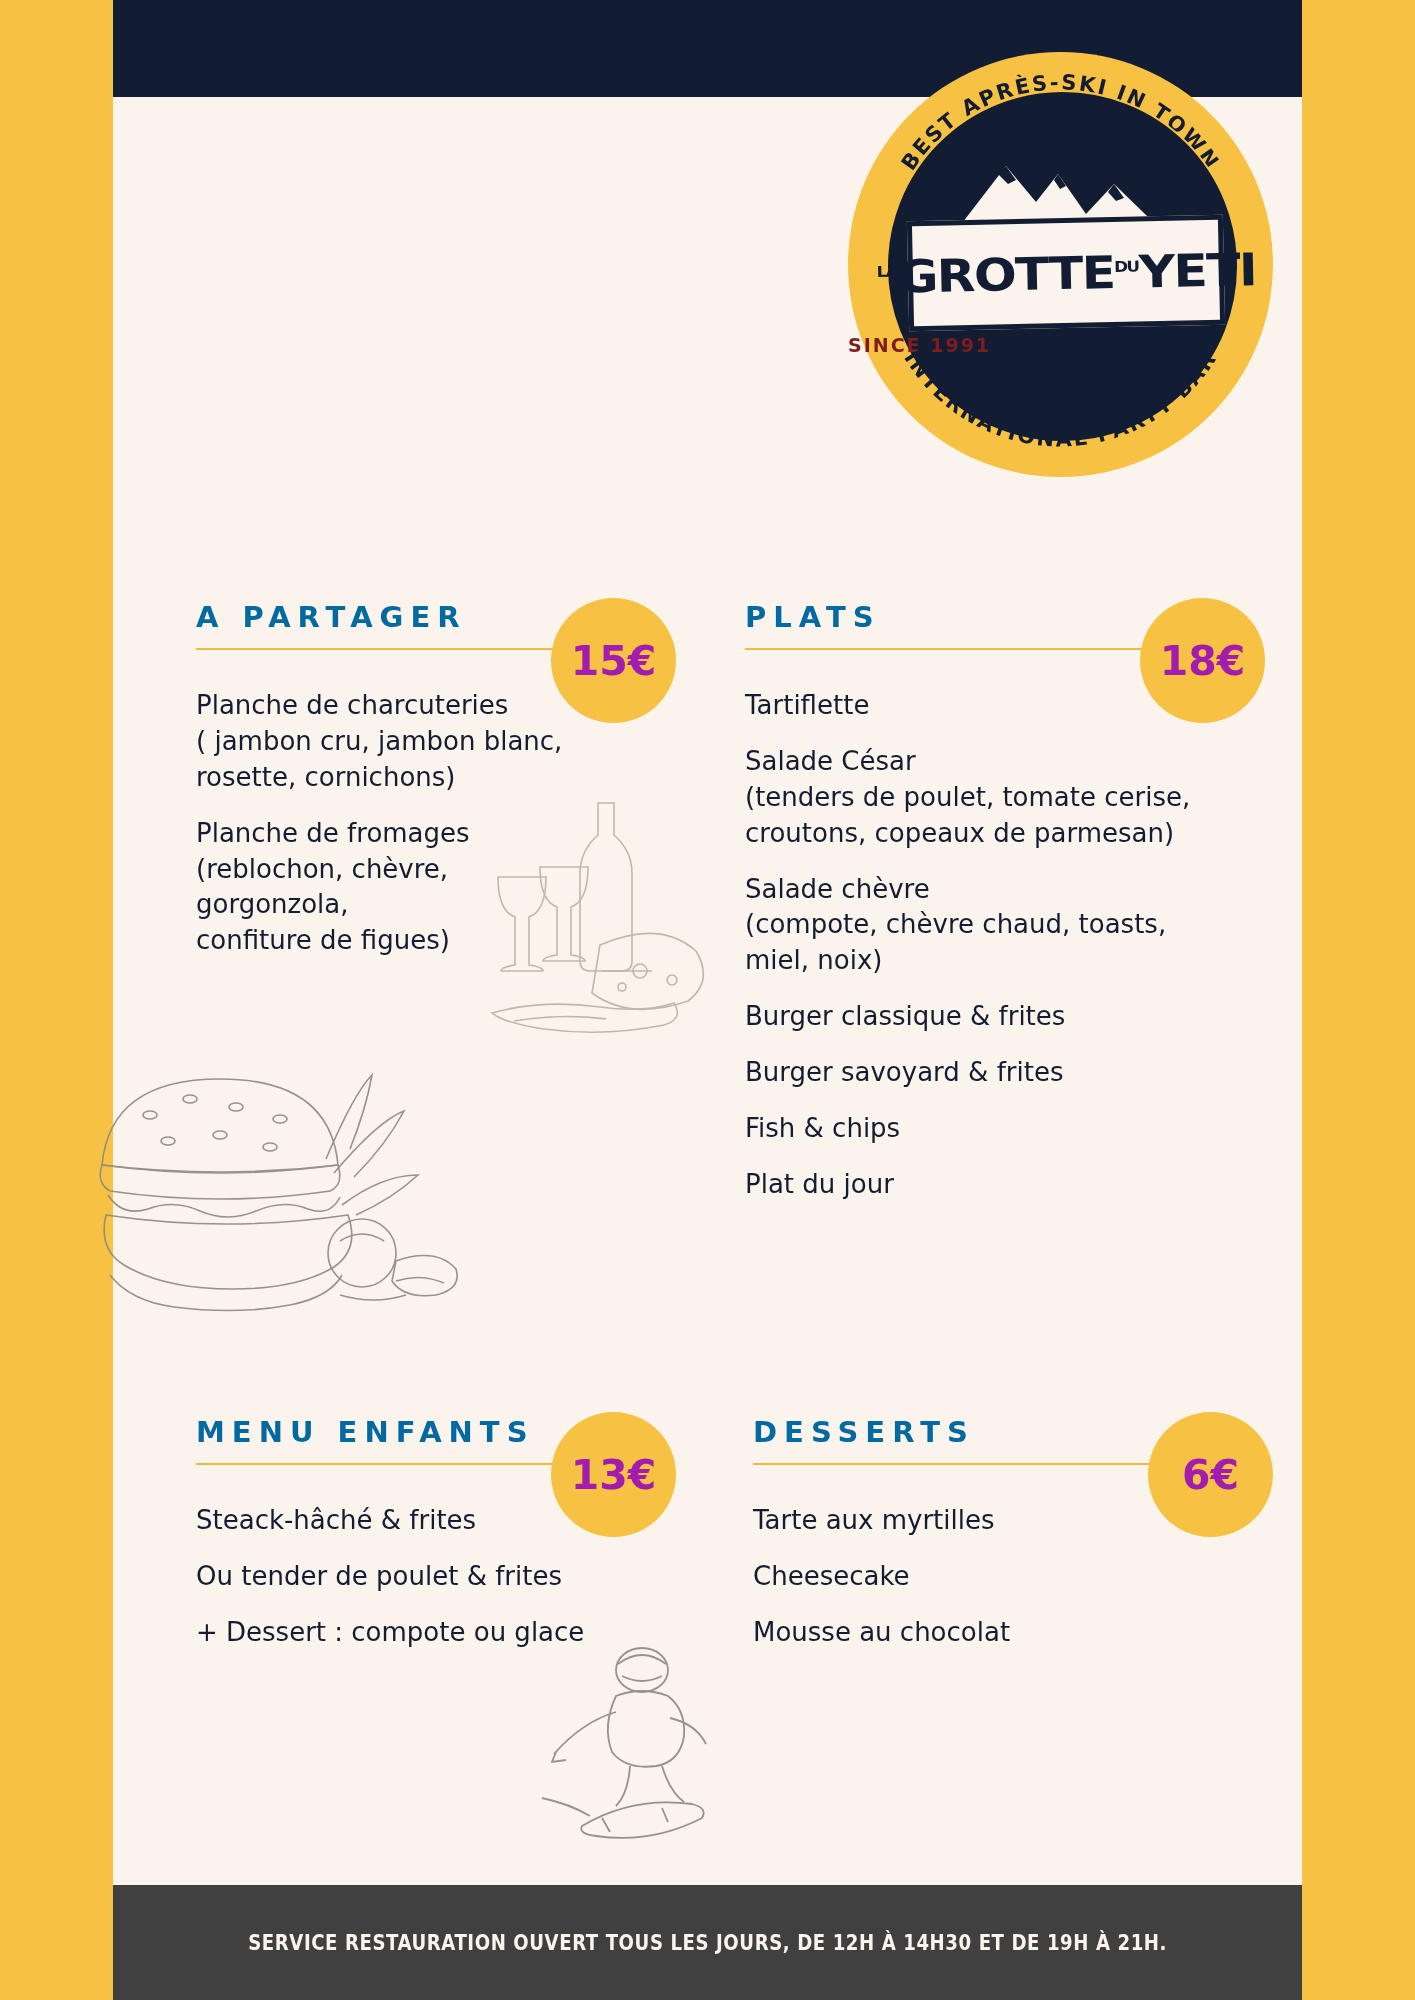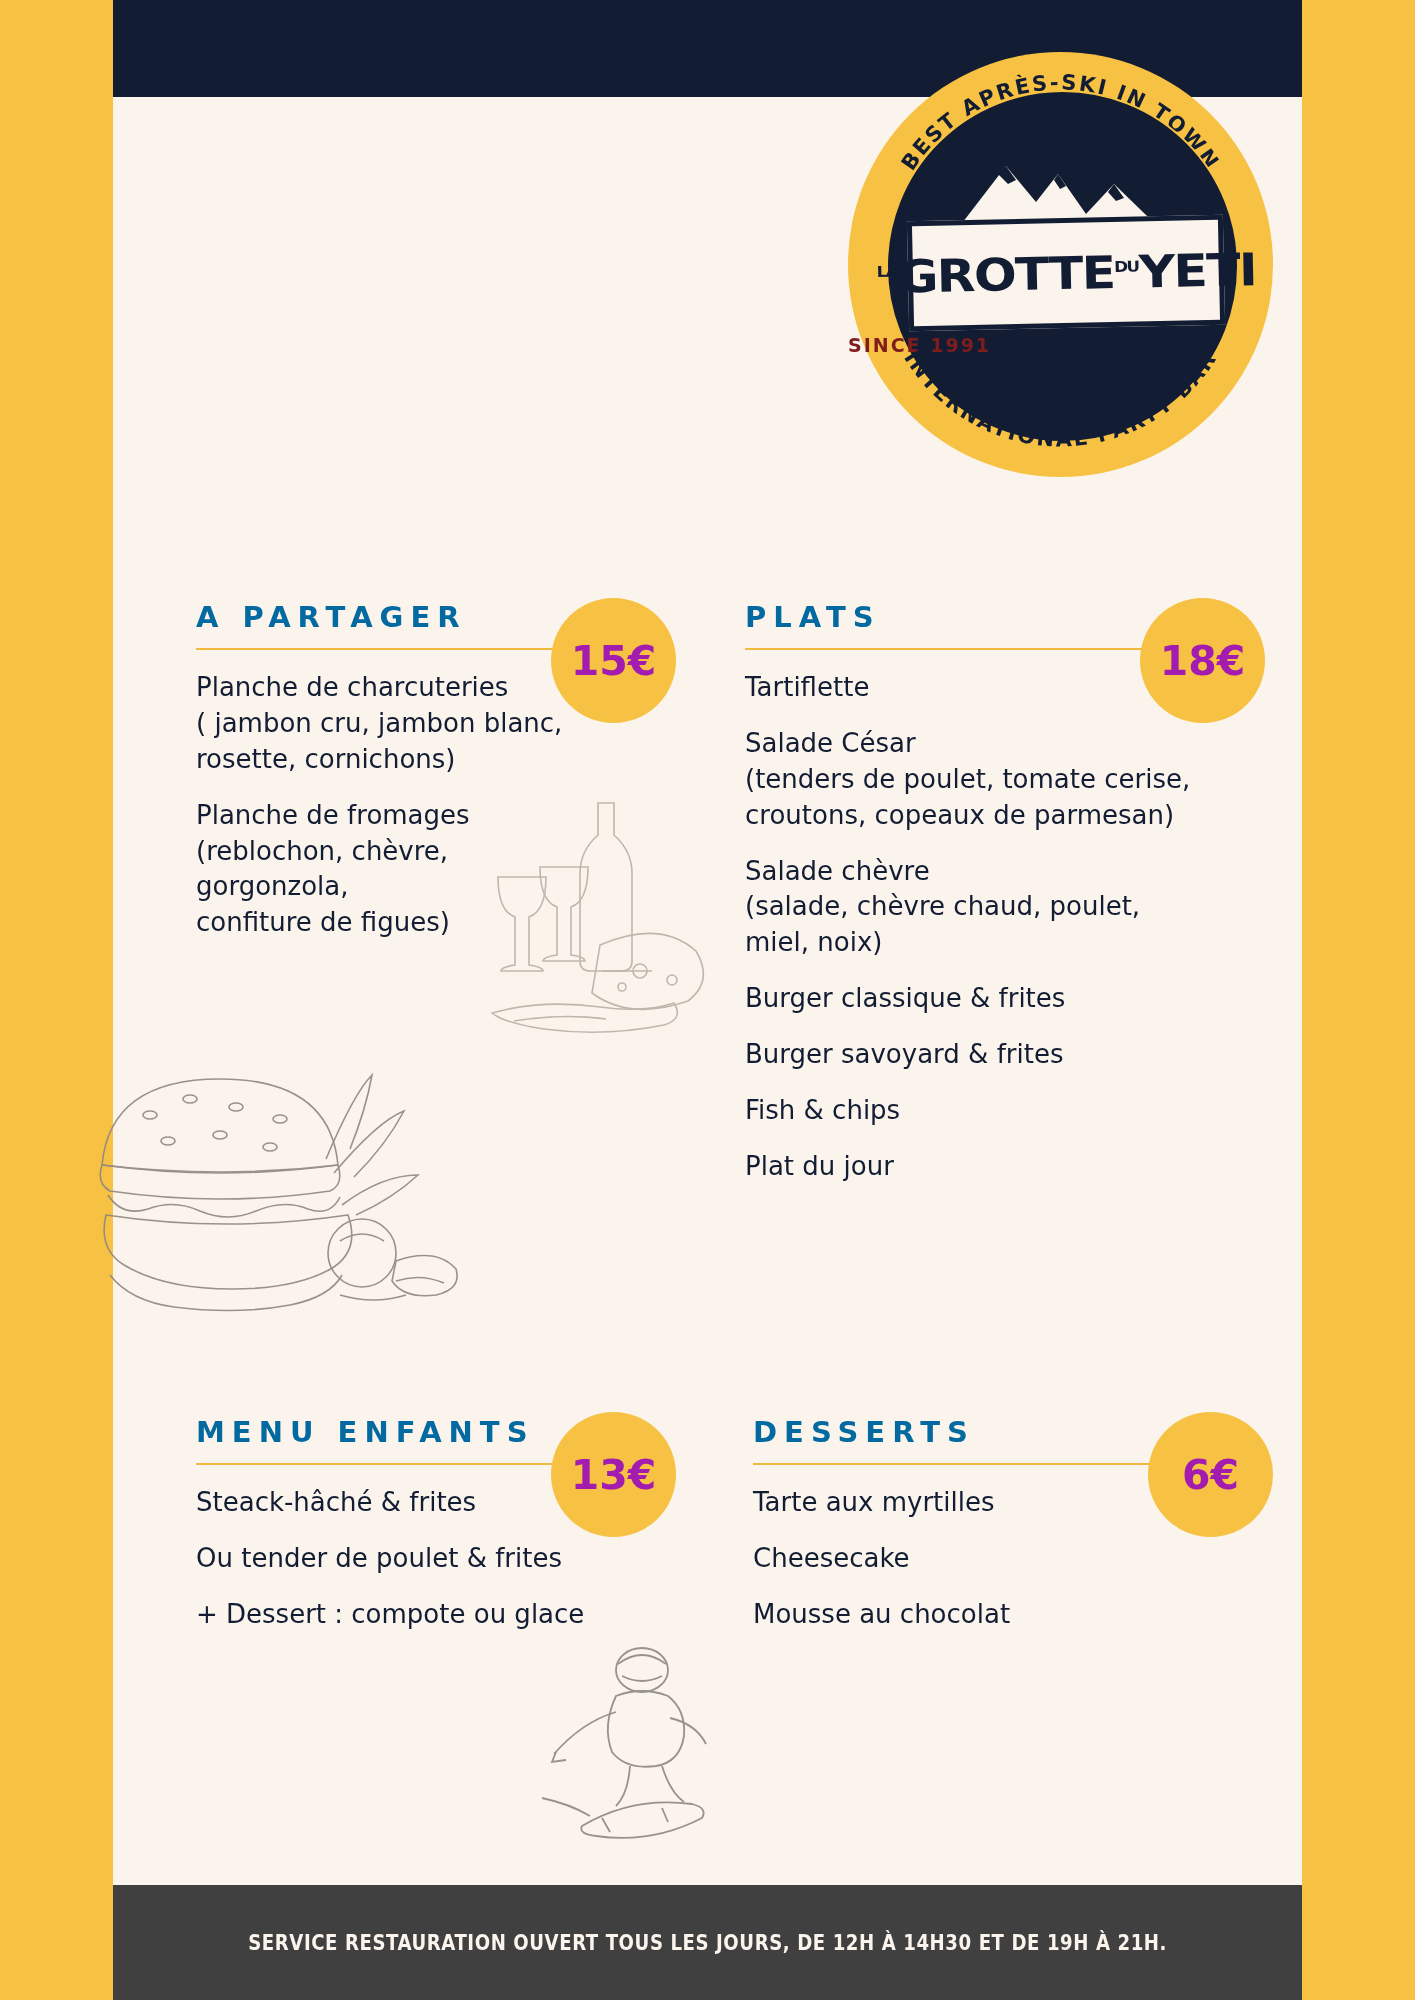--- a/index.html
+++ b/index.html
@@ -164,21 +164,21 @@
     letter-spacing: 7px;
     text-transform: uppercase;
     white-space: nowrap;
   }
   .rule {
     margin-top: 14px;
     height: 2px;
     background: #f0ba3e;
   }
   .items {
-    margin-top: 20px;
+    margin-top: 38px;
     color: #121c33;
     font-family: "DejaVu Sans", sans-serif;
     font-size: 26px;
     line-height: 1.38;
   }
   .item { margin-bottom: 20px; }
   .item .sub { display: block; }
 
   .price {
     position: absolute;
@@ -323,21 +323,21 @@
       <div class="item">
         <span>Tartiflette</span>
       </div>
       <div class="item">
         <span>Salade César</span>
         <span class="sub" style="white-space:pre-line">(tenders de poulet, tomate cerise,
 croutons, copeaux de parmesan)</span>
       </div>
       <div class="item">
         <span>Salade chèvre</span>
-        <span class="sub" style="white-space:pre-line">(salade, chèvre chaud, poulet,
+        <span class="sub" style="white-space:pre-line">(compote, chèvre chaud, toasts,
 miel, noix)</span>
       </div>
       <div class="item">
         <span>Burger classique &amp; frites</span>
       </div>
       <div class="item">
         <span>Burger savoyard &amp; frites</span>
       </div>
       <div class="item">
         <span>Fish &amp; chips</span>

